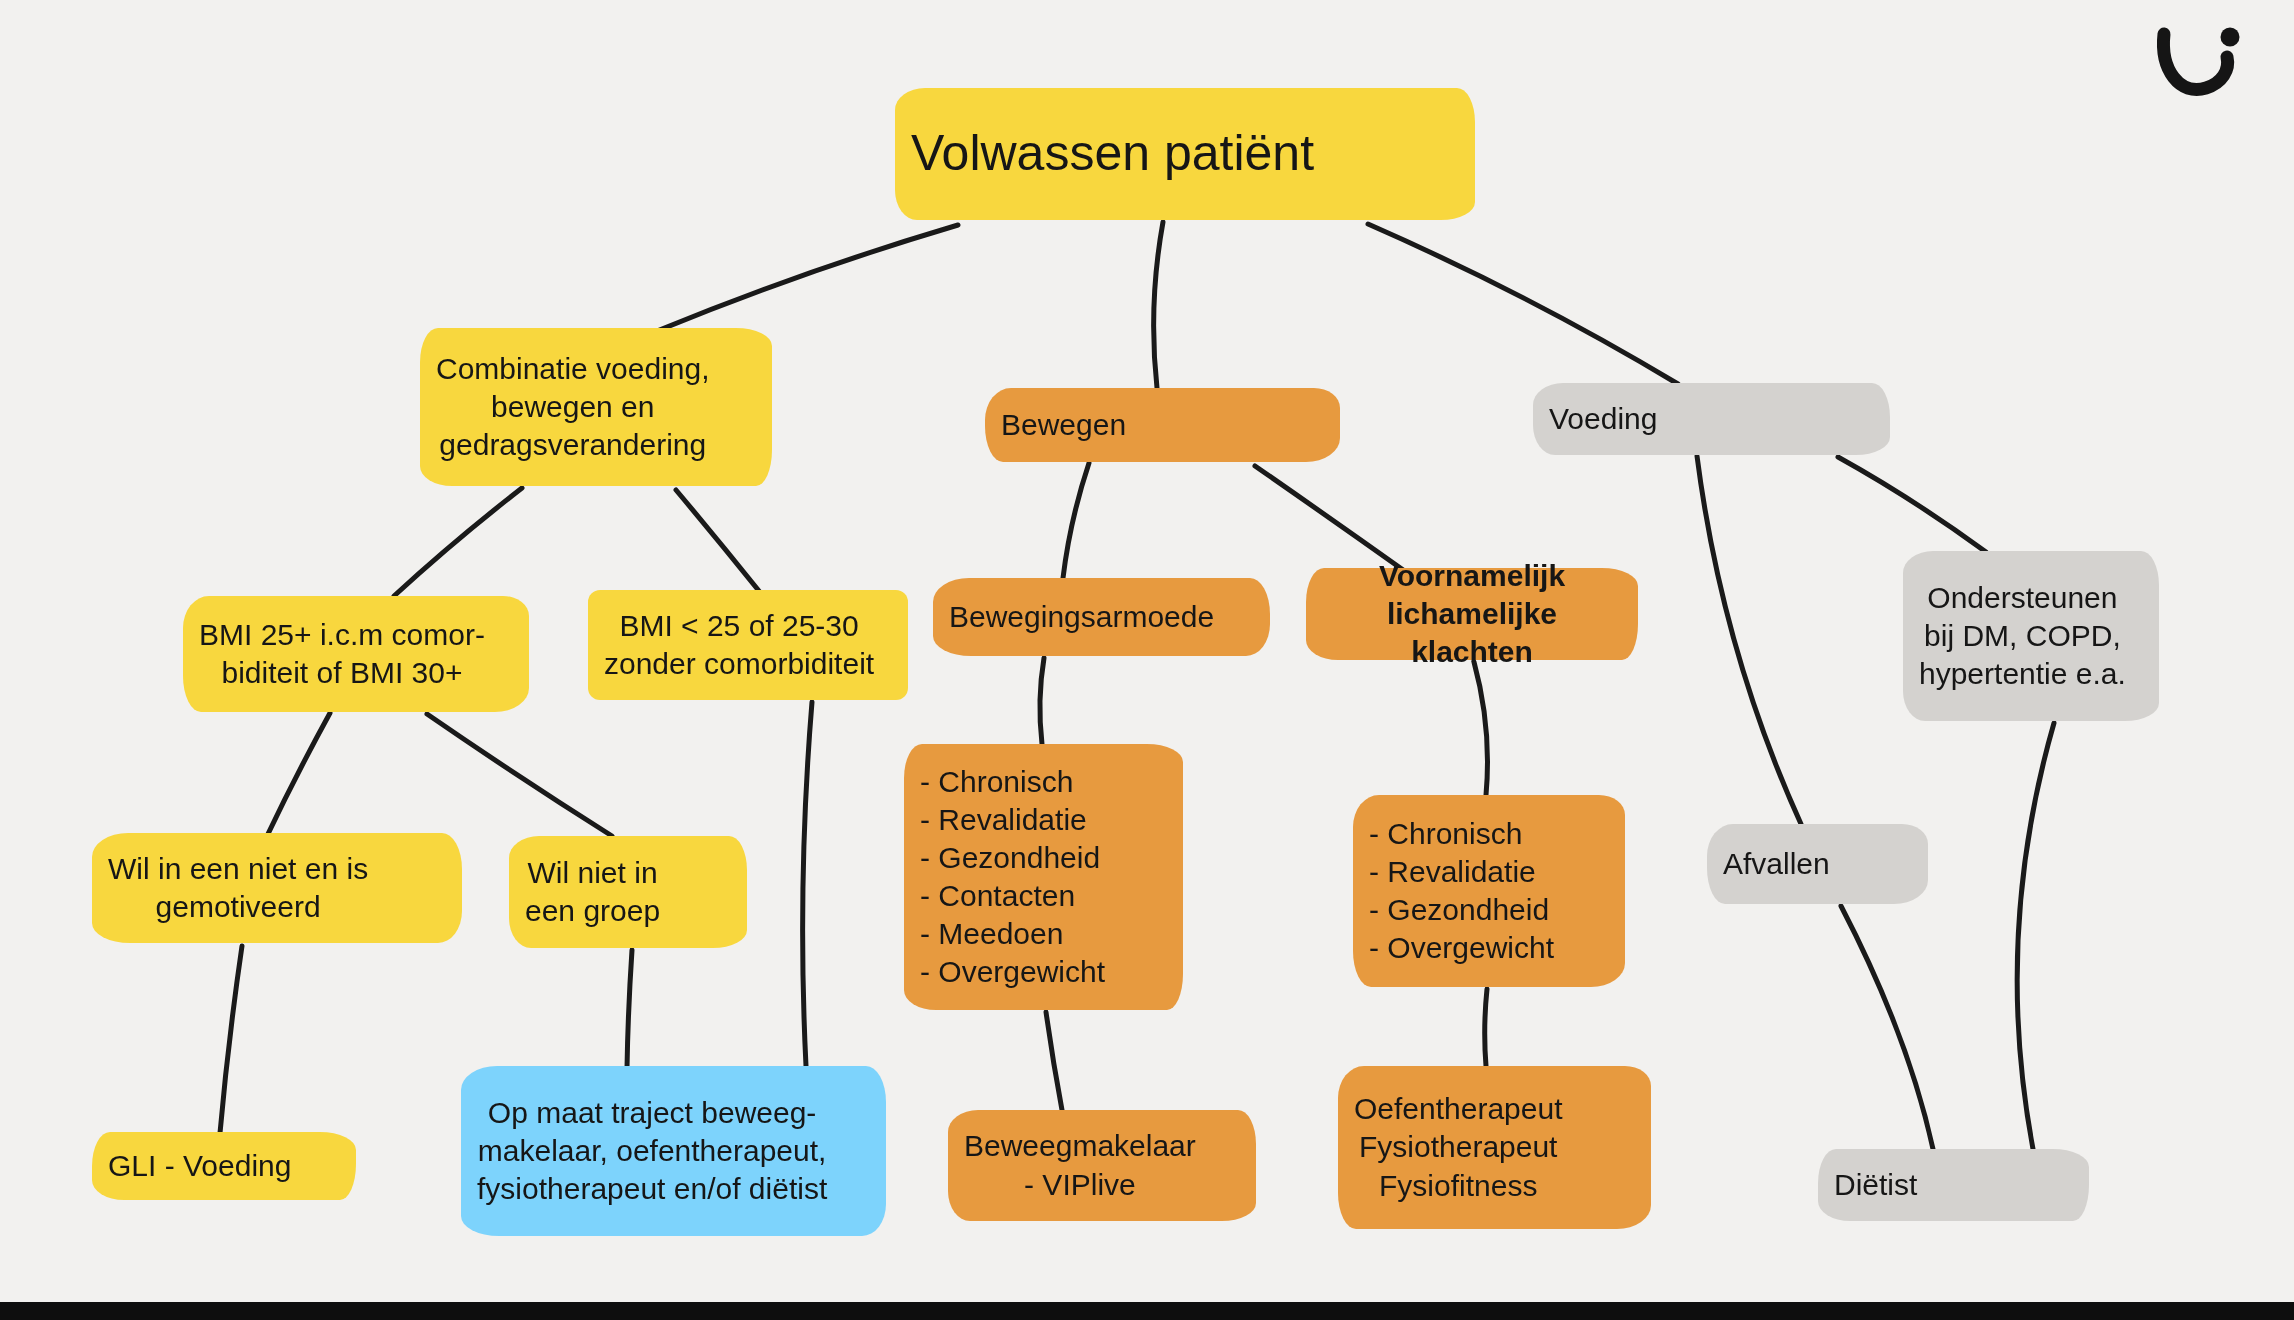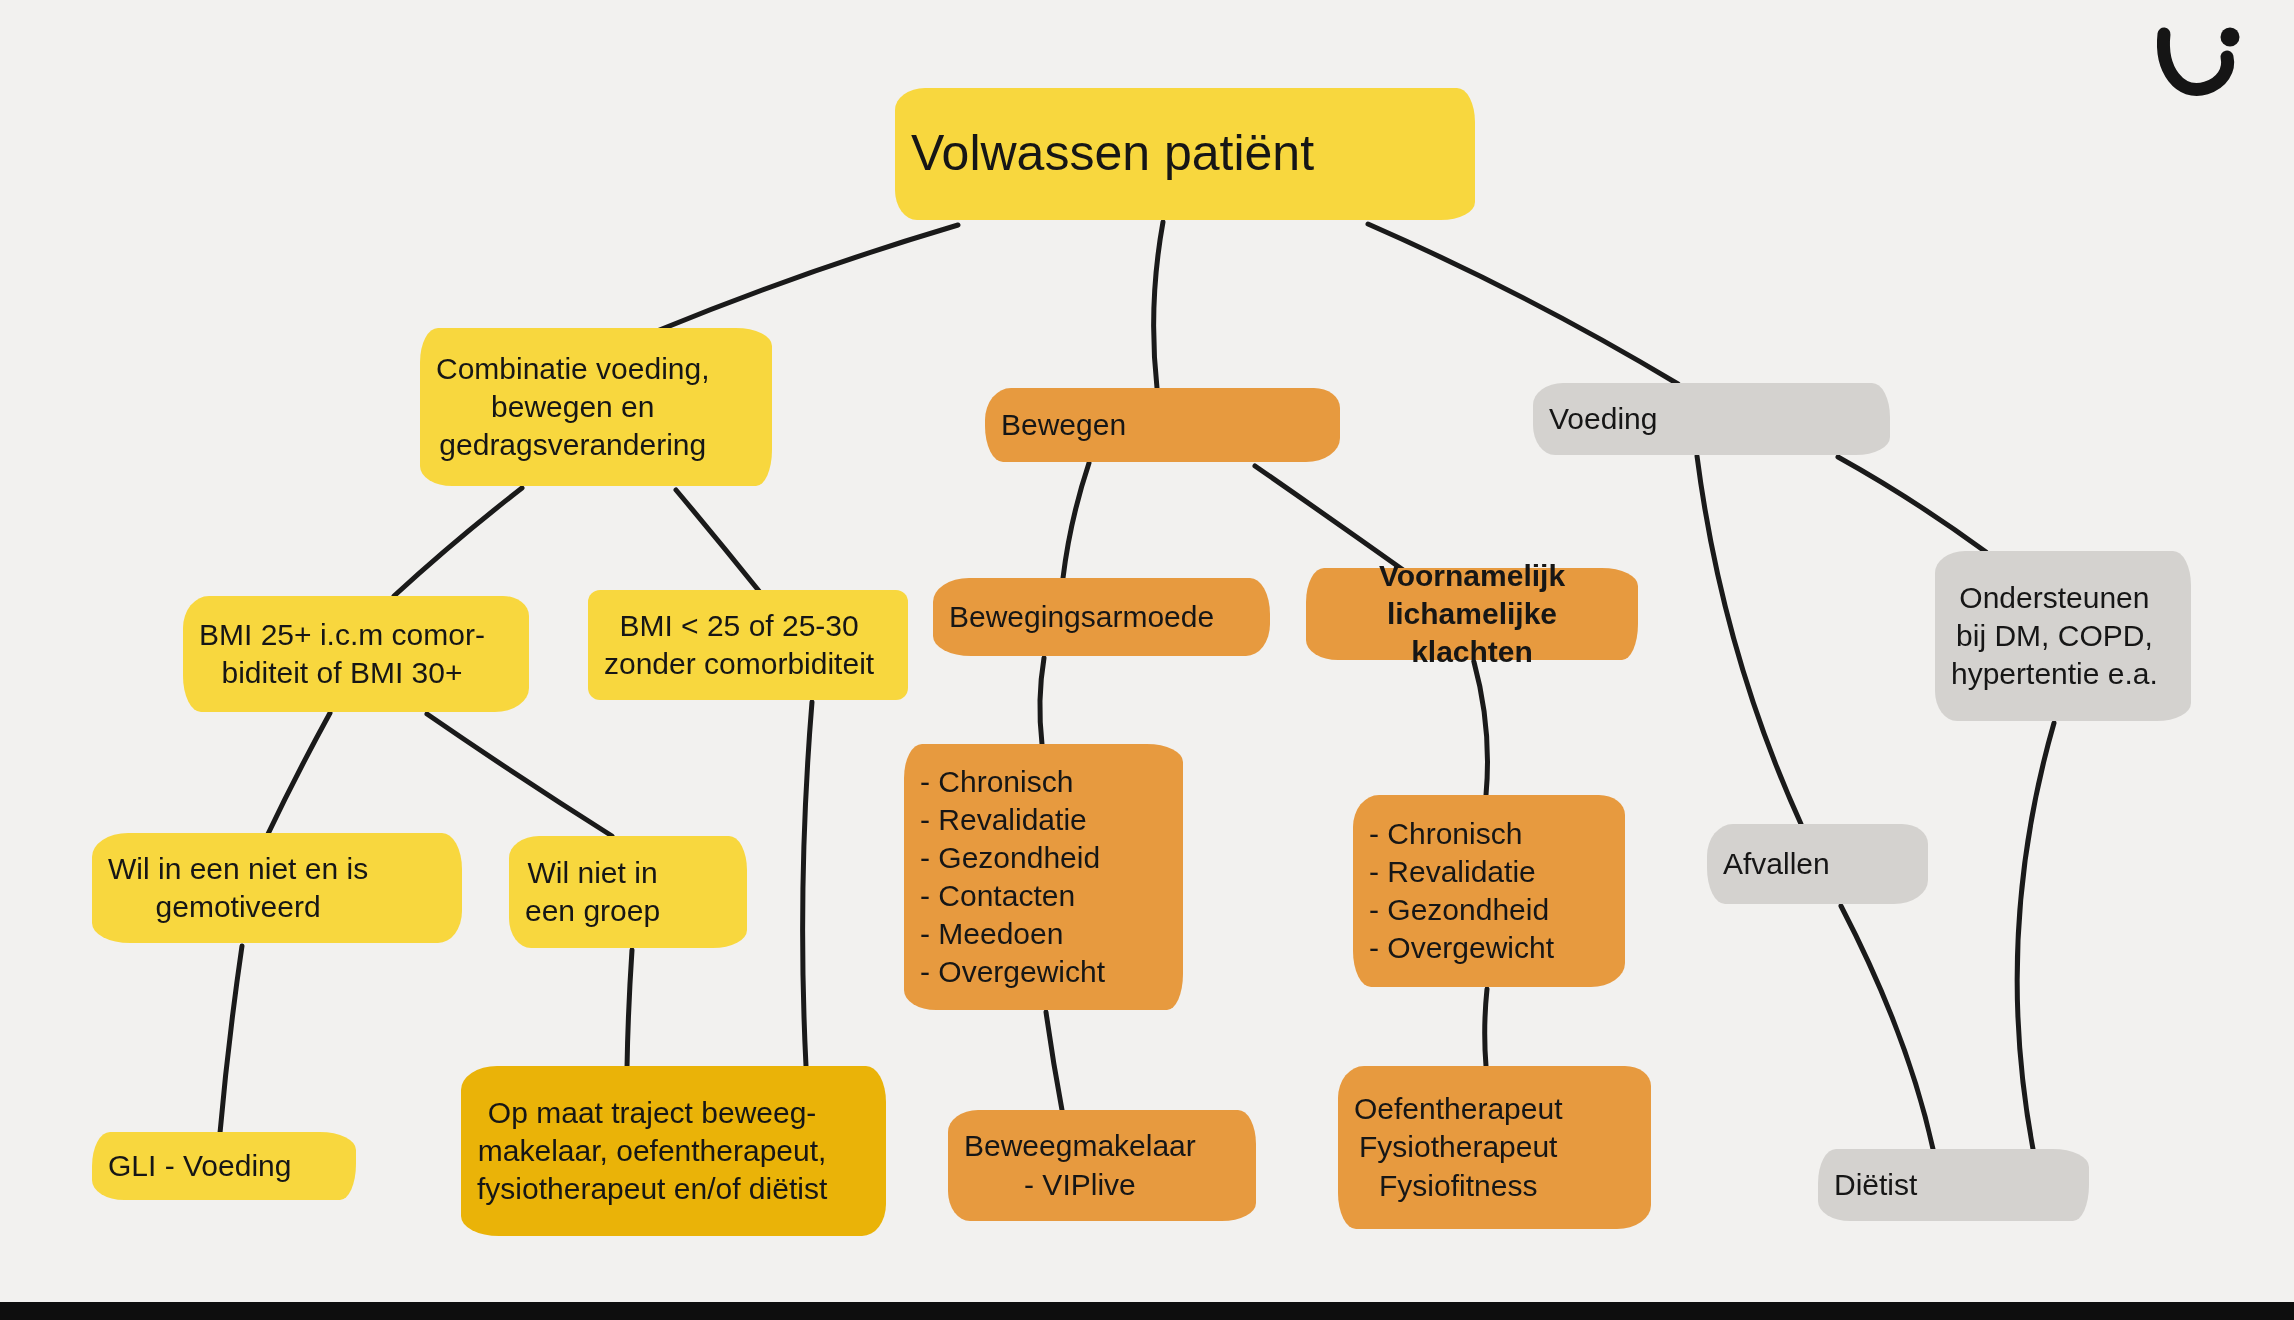--- a/index.html
+++ b/index.html
@@ -84,21 +84,21 @@
 
   <div class="node r4" style="left: 933px; top: 578px; width: 337px; height: 78px; background: rgb(231, 154, 63);">
     <span>Bewegingsarmoede</span>
   </div>
 
   <div class="node r2" style="left: 1306px; top: 568px; width: 332px; height: 92px; background: rgb(231, 154, 63); font-weight: bold;">
     <span>Voornamelijk
 lichamelijke klachten</span>
   </div>
 
-  <div class="node r1" style="left: 1903px; top: 551px; width: 256px; height: 170px; background: rgb(212, 210, 207); margin-left: 32px;">
+  <div class="node r1" style="left: 1903px; top: 551px; width: 256px; height: 170px; background: rgb(212, 210, 207);">
     <span>Ondersteunen
 bij DM, COPD,
 hypertentie e.a.</span>
   </div>
 
   <div class="node r4" style="left: 92px; top: 833px; width: 370px; height: 110px; background: rgb(248, 215, 62);">
     <span>Wil in een niet en is
 gemotiveerd</span>
   </div>
 
@@ -124,21 +124,21 @@
   </div>
 
   <div class="node r3" style="left: 1707px; top: 824px; width: 221px; height: 80px; background: rgb(212, 210, 207);">
     <span>Afvallen</span>
   </div>
 
   <div class="node r2" style="left: 92px; top: 1132px; width: 264px; height: 68px; background: rgb(248, 215, 62);">
     <span>GLI - Voeding</span>
   </div>
 
-  <div class="node r4" style="left: 461px; top: 1066px; width: 425px; height: 170px; background: #eab308;">
+  <div class="node r4" style="left: 461px; top: 1066px; width: 425px; height: 170px; background: #7dd3fc;">
     <span>Op maat traject beweeg-
 makelaar, oefentherapeut,
 fysiotherapeut en/of diëtist</span>
   </div>
 
   <div class="node r1" style="left: 948px; top: 1110px; width: 308px; height: 111px; background: rgb(231, 154, 63);">
     <span>Beweegmakelaar
 - VIPlive</span>
   </div>
 

